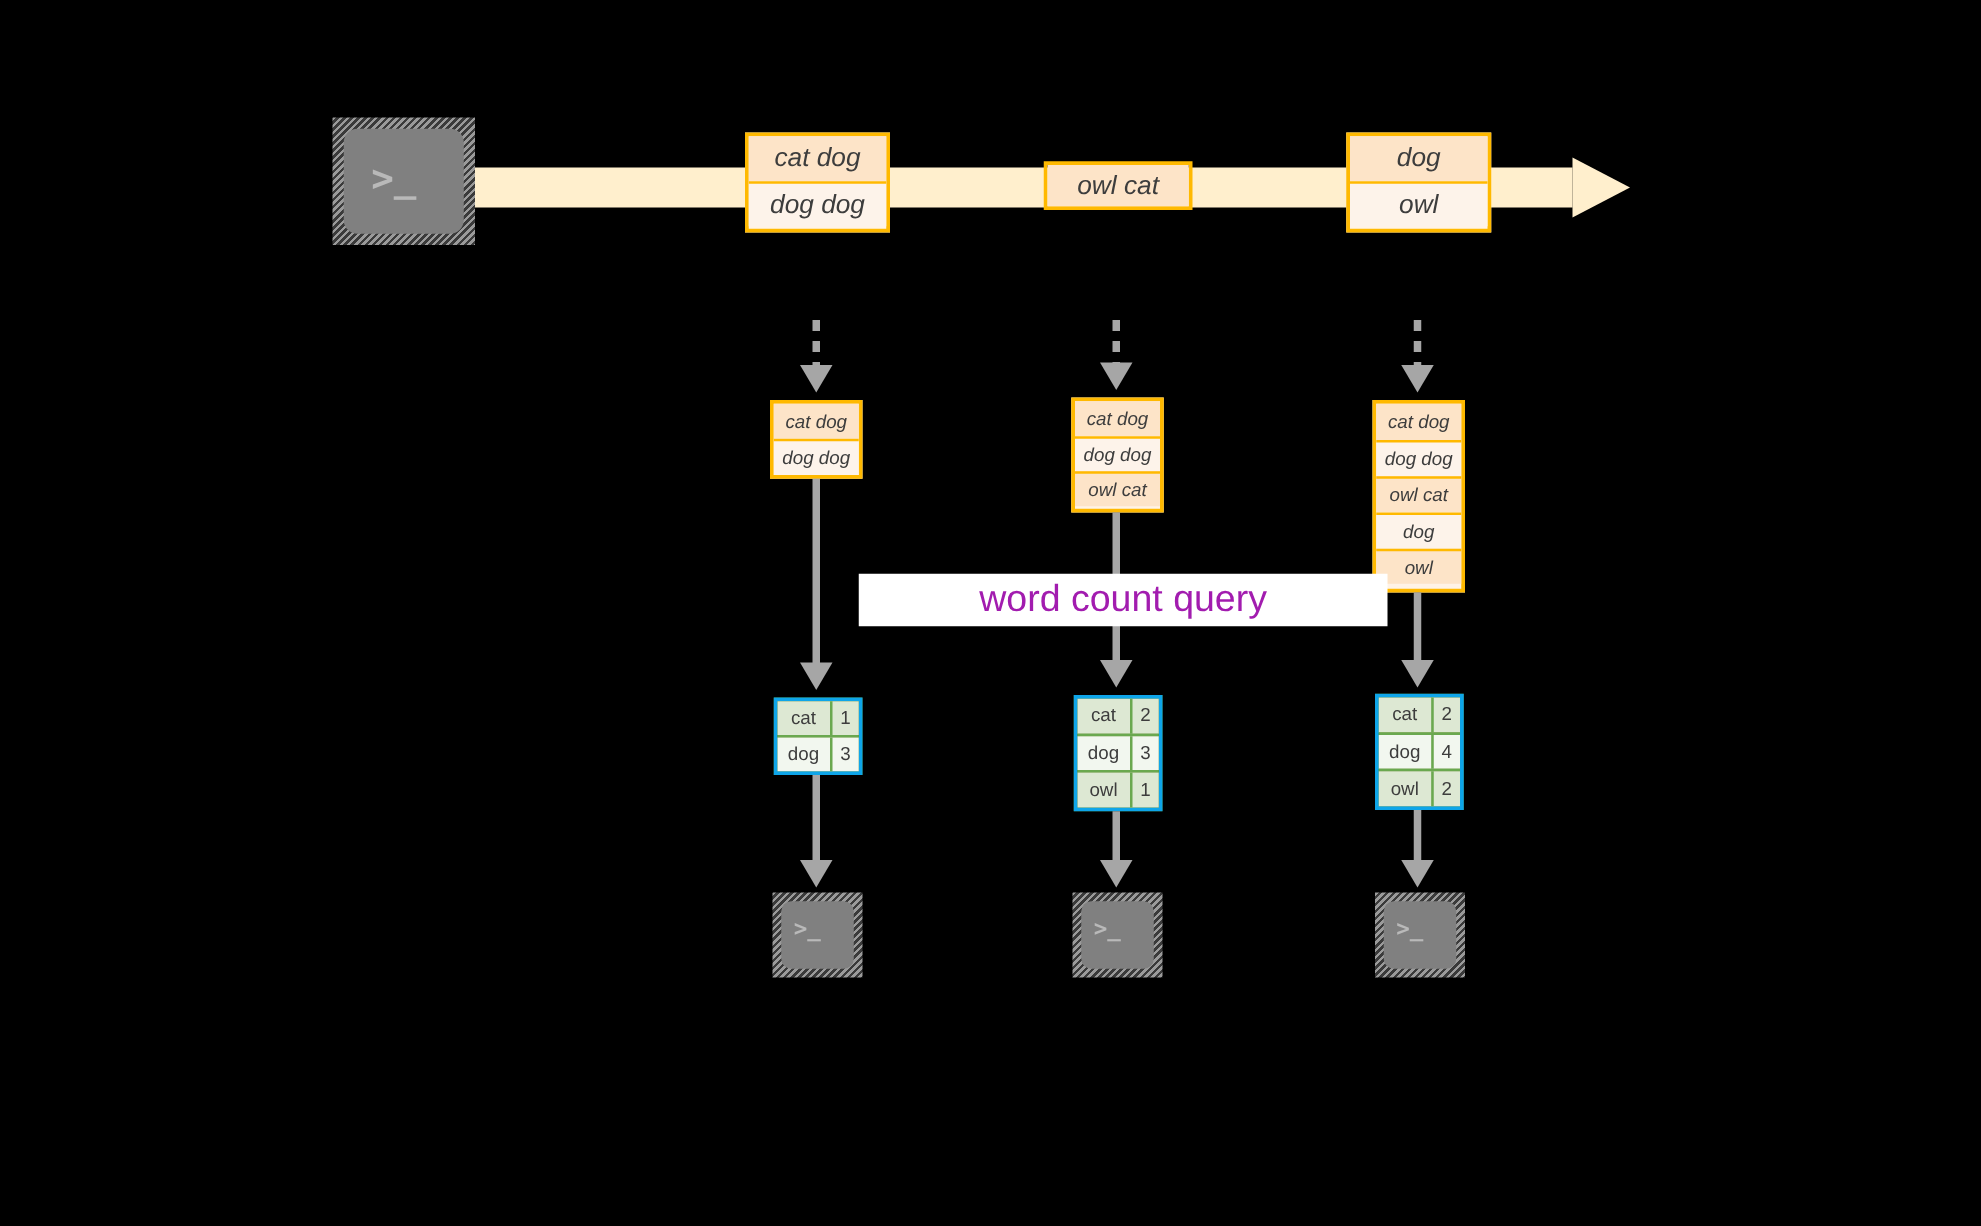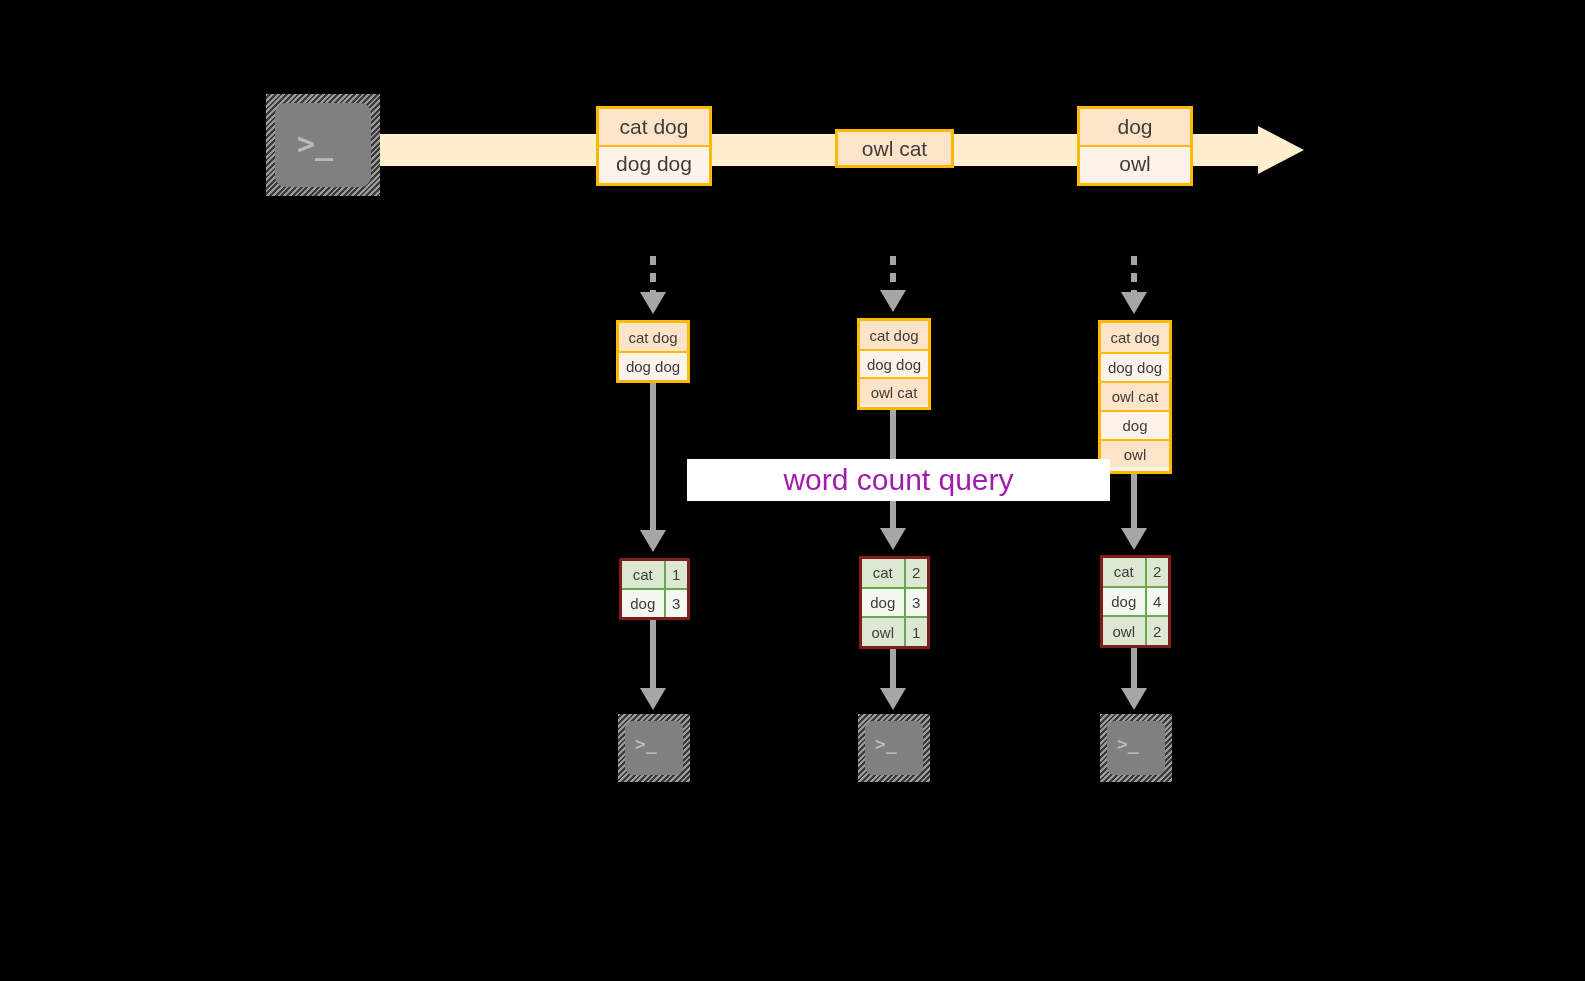--- a/index.html
+++ b/index.html
@@ -73,30 +73,31 @@
     border: 3px solid #ffb900;
     background: #fff3e6;
   }
   .evt-row {
     box-sizing: border-box;
     display: flex;
     align-items: center;
     justify-content: center;
     color: #3d3d3d;
     white-space: nowrap;
+    font-style: italic;
   }
   .evt-row.dark { background: #fde4c8; }
   .evt-row.light { background: #fdf3ea; }
   .evt-row + .evt-row { border-top: 2px solid #ffb900; }
 
   
   .res-table {
     position: absolute;
     box-sizing: border-box;
-    border: 3px solid #7f1d1d;
+    border: 3px solid #0ea5e9;
     background: #4d7c0f;
     display: flex;
     flex-direction: column;
   }
   .res-row {
     box-sizing: border-box;
     display: flex;
     flex: 1 1 auto;
   }
   .res-row + .res-row { border-top: 2px solid #6aa84f; }

